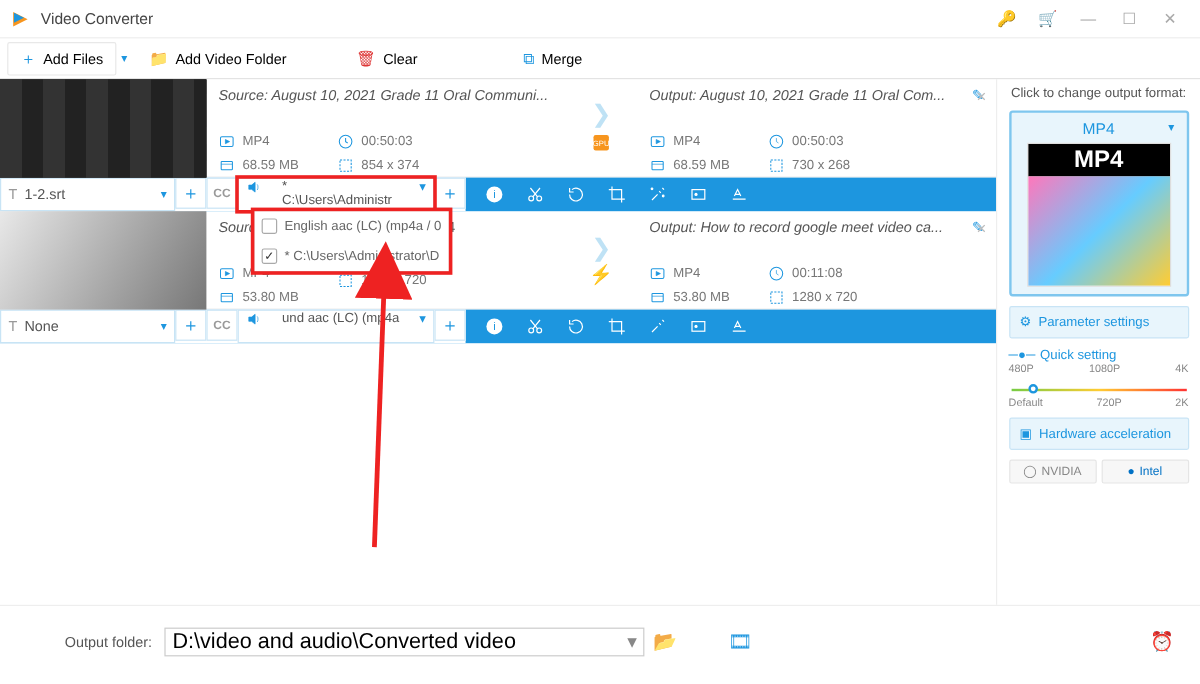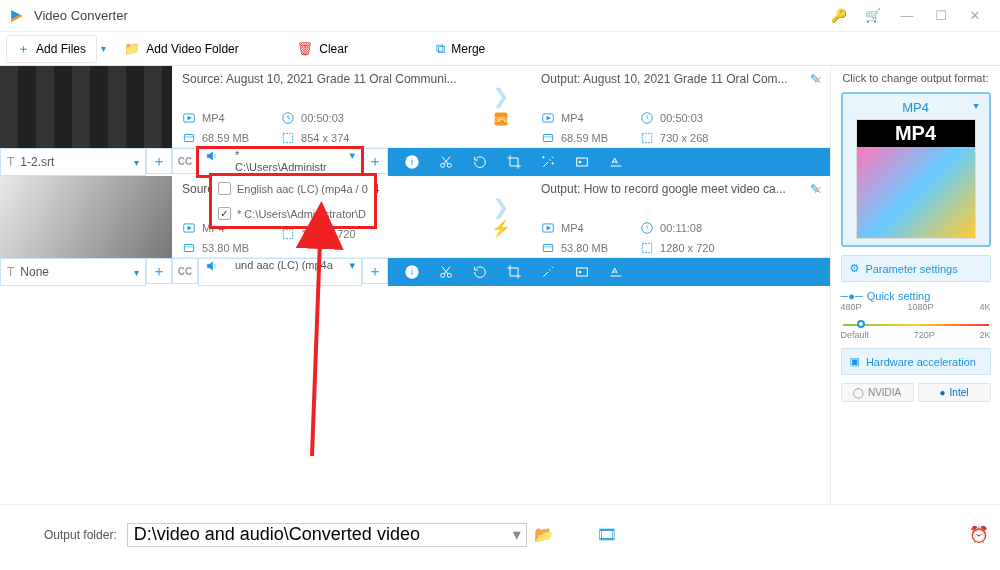--- a/index.html
+++ b/index.html
@@ -18,21 +18,21 @@
 
 .content { display: flex; height: 438px; }
 .left { flex: 1; display: flex; flex-direction: column; overflow: hidden; }
 .right { width: 170px; border-left: 1px solid #eee; display: flex; flex-direction: column; align-items: center; padding: 6px; gap: 8px; font-size: 11px; }
 
 
 .file-item { display: flex; flex-direction: column; }
 .file-main { height: 82px; display: flex; border-bottom: 1px solid #eee; }
 .thumb { width: 172px; height: 82px; background: #333; flex-shrink: 0; position: relative; }
 .src-block, .out-block { flex: 1; padding: 6px 10px 2px 10px; display: flex; flex-direction: column; justify-content: space-between; }
-.src-title, .out-title { font-size: 12px; color: #555; white-space: nowrap; overflow: hidden; text-overflow: ellipsis; }
+.src-title, .out-title { font-size: 12px; color: #555; white-space: nowrap; overflow: hidden; text-overflow: ellipsis; font-style: italic; }
 .meta-grid { display: flex; gap: 32px; }
 .meta-col { display: flex; flex-direction: column; gap: 6px; }
 .meta { display: flex; align-items: center; gap: 6px; font-size: 11px; color: #777; }
 .meta svg, .meta .mi { width: 14px; height: 14px; color: #1d96df; stroke: #1d96df; fill: none; }
 .mid-col { width: 60px; display: flex; flex-direction: column; align-items: center; justify-content: center; position: relative; }
 .arrow { color: #bfe2f5; font-size: 20px; }
 .close-x { position: absolute; top: 6px; right: 8px; color: #bbb; font-size: 14px; cursor: pointer; }
 .edit-pen { color: #1d96df; font-size: 12px; }
 
 .ctrl-strip { height: 28px; display: flex; align-items: stretch; background: #1d96df; }
@@ -68,21 +68,21 @@
 .mp4-pic { flex: 1; width: 100%; background: linear-gradient(135deg,#f7b 0%, #6cf 50%, #fc3 100%); }
 .r-btn { width: 150px; padding: 6px 8px; background: #e8f5fc; border: 1px solid #c8e4f5; font-size: 11px; color: #1d96df; display: flex; align-items: center; gap: 6px; cursor: pointer; border-radius: 2px; }
 .qs { width: 150px; }
 .qs-track { height: 2px; background: linear-gradient(90deg,#7c4,#fc3,#f33); margin: 12px 2px 4px; position: relative; }
 .qs-thumb { position: absolute; top: -4px; left: 10%; width: 8px; height: 8px; border: 2px solid #1d96df; background: #fff; border-radius: 50%; }
 .qs-labels { display: flex; justify-content: space-between; font-size: 9px; color: #888; }
 .hw-row { width: 150px; display: flex; gap: 4px; }
 .hw-badge { flex: 1; display: flex; align-items: center; justify-content: center; gap: 4px; border: 1px solid #e5e5e5; background: #f7f7f7; font-size: 10px; color: #888; padding: 3px 0; border-radius: 2px; }
 
 
-.bottom { height: 60px; border-top: 1px solid #eee; display: flex; align-items: center; padding: 0 4px; gap: 10px; }
+.bottom { height: 60px; border-top: 1px solid #eee; display: flex; align-items: center; padding: 0 14px; gap: 10px; }
 .bottom .of-lbl { font-size: 12px; color: #555; margin-left: 40px; }
 .bottom input { flex: 0 0 400px; height: 24px; border: 1px solid #ccc; padding: 0 6px; font-size: 18px; }
 .b-icon { color: #1d96df; font-size: 16px; cursor: pointer; padding: 4px; }
 .spacer { flex: 1; }
 .run-btn { width: 150px; height: 40px; background: #1d96df; color: #fff; font-size: 20px; font-style: italic; font-weight: 500; display: flex; align-items: center; justify-content: center; cursor: pointer; border-radius: 2px; }
 .sched { width: 34px; height: 40px; display: flex; align-items: center; justify-content: center; color: #1d96df; }
 
 
 .annot { position: absolute; left: 242px; top: 196px; width: 180px; height: 270px; pointer-events: none; z-index: 100; }
 </style>

